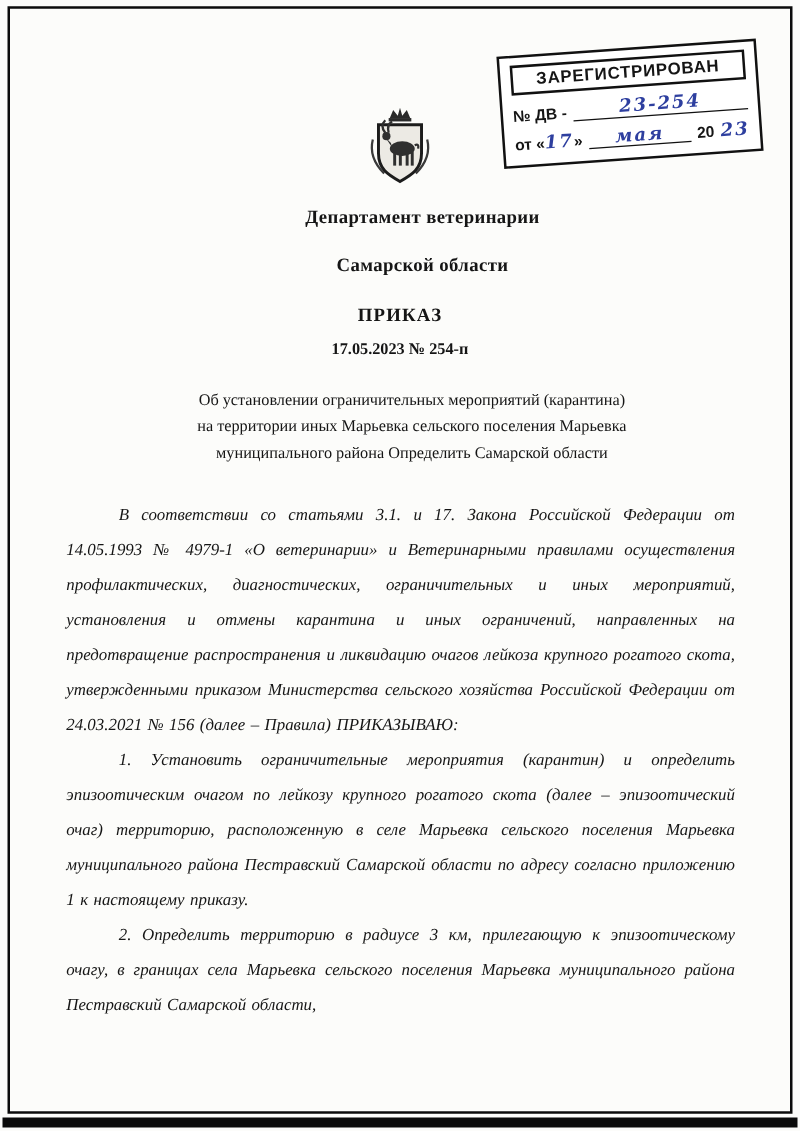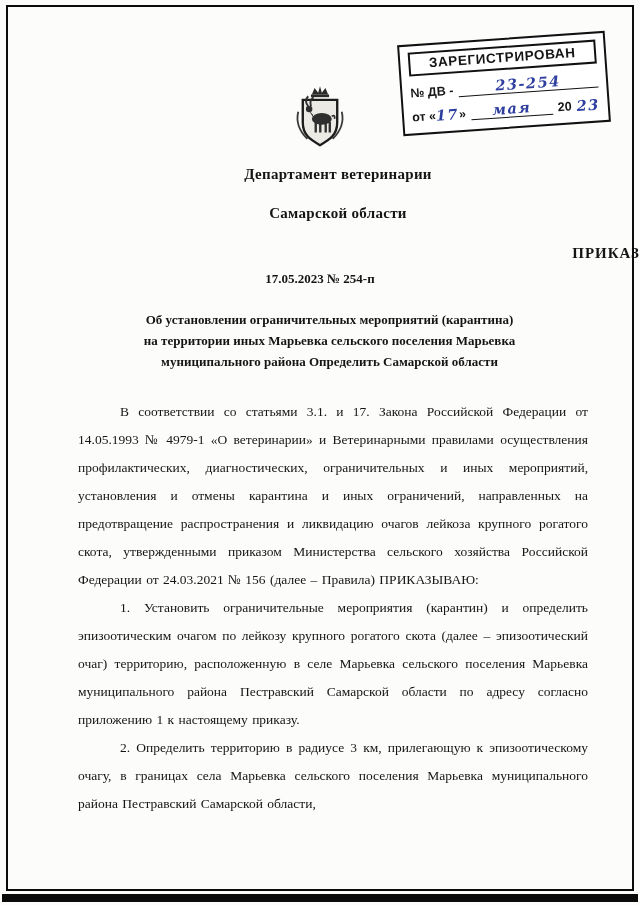--- a/index.html
+++ b/index.html
@@ -40,25 +40,25 @@
     font-family:"DejaVu Serif",serif; font-style:italic; font-weight:bold;
     color:#2e3f9f; font-size:14.5px; letter-spacing:1.5px; line-height:1;
   }
   .stamp-row .gap { width:5px; }
   
   .coa { display:block; margin:84px auto 0; }
   
   .org-line { text-align:center; font-weight:bold; font-size:15px; letter-spacing:.3px;padding-left:36px; }
   .org-line.first { margin-top:14px; }
   .org-line.second { margin-top:22px; }
-  .doc-type { text-align:right; font-weight:bold; font-size:15px; letter-spacing:1px; margin-top:23px; }
+  .doc-type { text-align:center; font-weight:bold; font-size:15px; letter-spacing:1px; margin-top:23px; }
   .doc-meta { text-align:center; font-size:13px; margin-top:9px;font-weight:bold; }
-  .subject { margin-top:22px; text-align:center; font-weight:bold; font-size:13px; line-height:21px;padding-left:19px; }
+  .subject { margin-top:22px; text-align:center; font-weight:normal; font-size:13px; line-height:21px;padding-left:19px; }
   
-  .body-text { margin-top:26px; padding:0 52px 0 78px; }
+  .body-text { margin-top:26px; padding:0 52px 0 53px;font-style:italic; }
   .body-text p {
     font-size:13.5px; line-height:28px; text-align:justify;
     text-indent:42px; word-spacing:1px;
   }
 </style>
 </head>
 <body>
 
 <div class="page">
   <div class="frame"></div>

